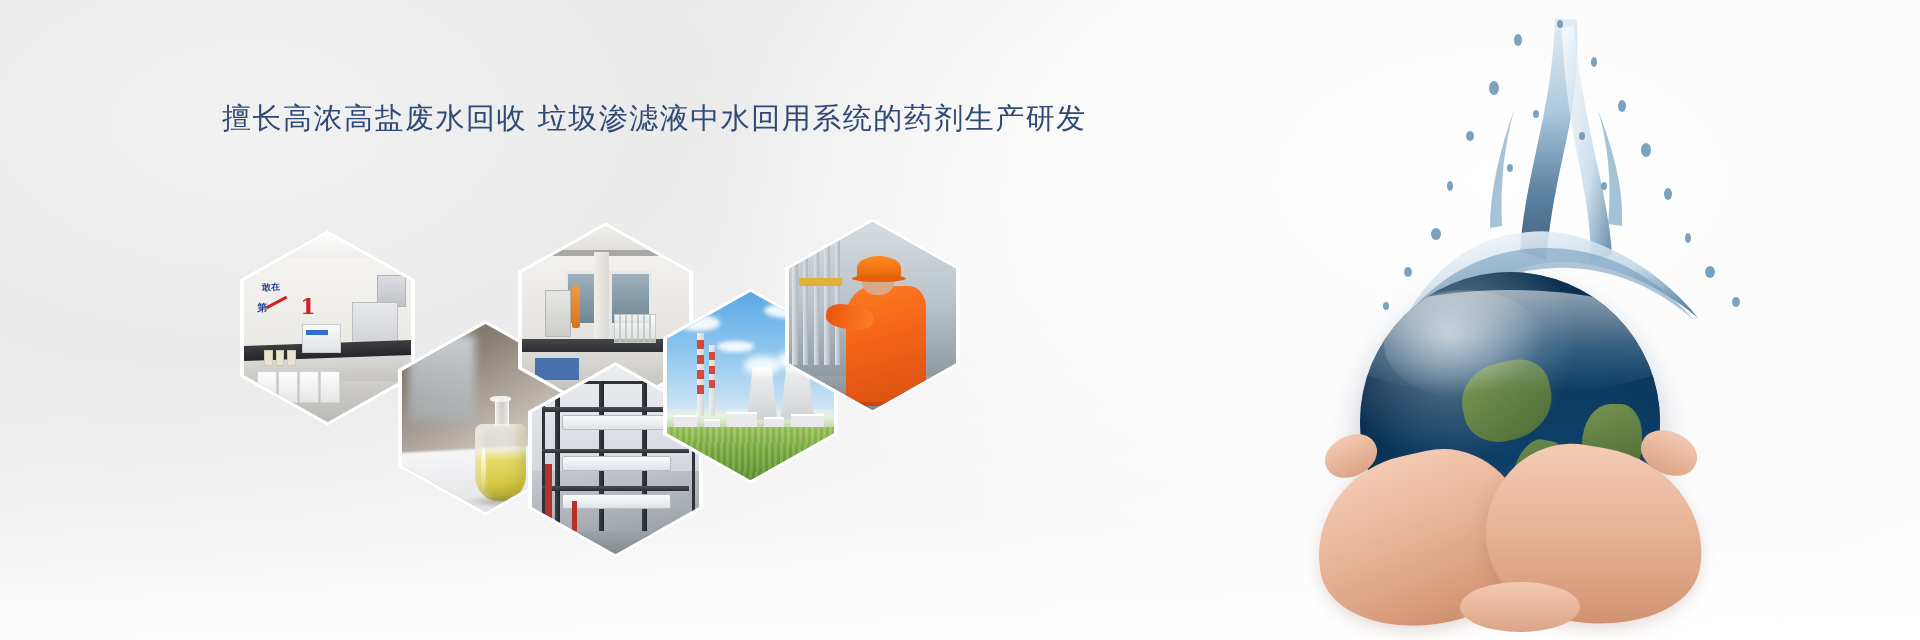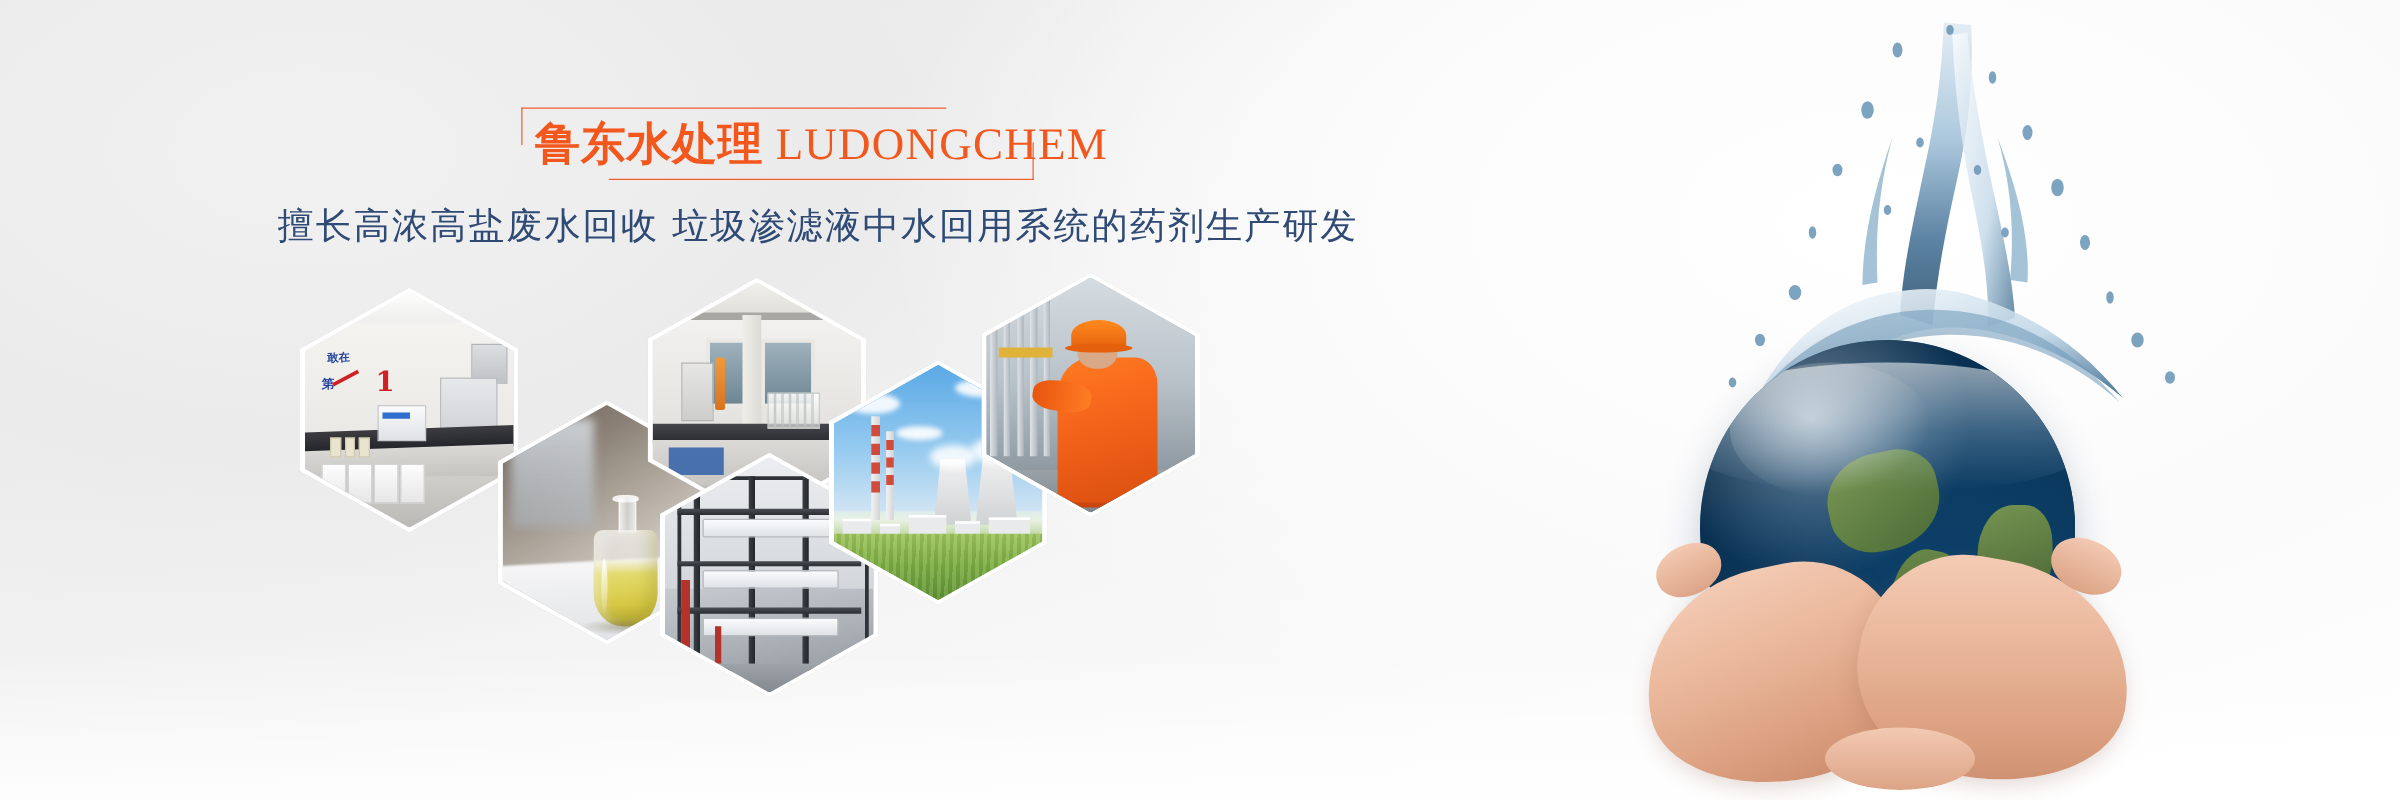--- a/index.html
+++ b/index.html
@@ -435,23 +435,16 @@
           <div class="arm"></div>
           <div class="head"></div>
           <div class="helmet"></div>
           <div class="brim"></div>
         </div>
       </div>
     </div>
   </div>
 
   <div class="text-block">
-    <div class="title-wrap">
-      <div class="title-rule-top"></div>
-      <div class="title-bracket-l"></div>
-      <div class="title"><span>鲁东水处理</span><span class="en">&nbsp;</span><span class="en">LUDONGCHEM</span></div>
-      <div class="title-rule-bot"></div>
-      <div class="title-bracket-r"></div>
-    </div>
     <div class="subtitle">擅长高浓高盐废水回收  垃圾渗滤液中水回用系统的药剂生产研发</div>
   </div>
 
 </div>
 
 </body></html>

